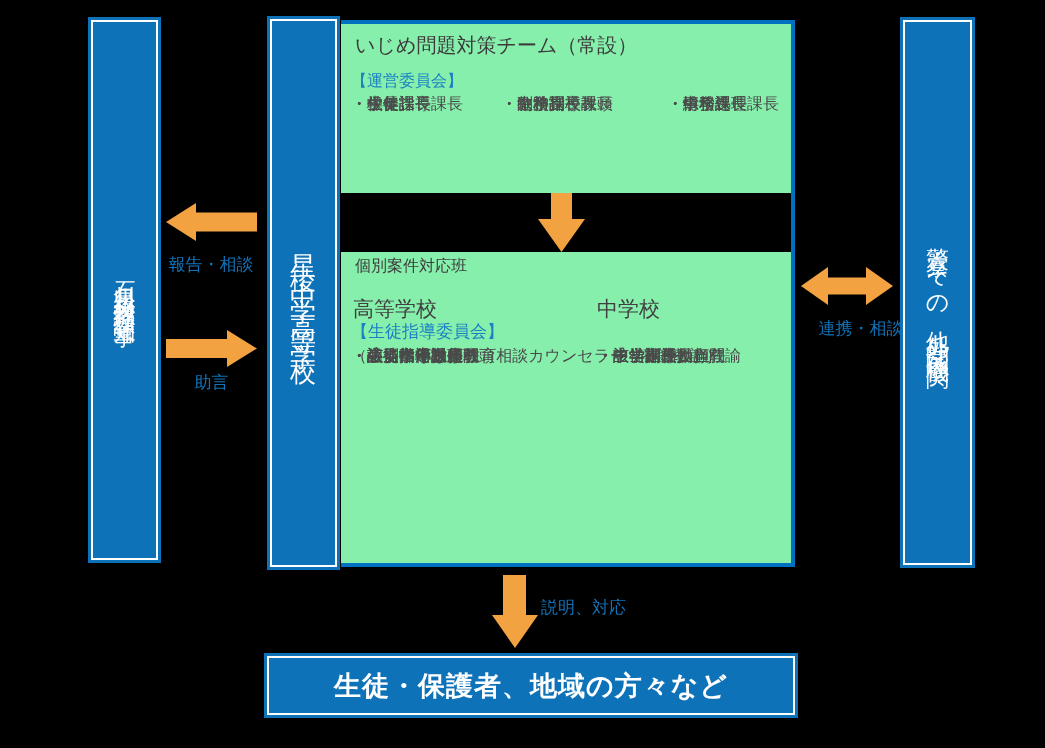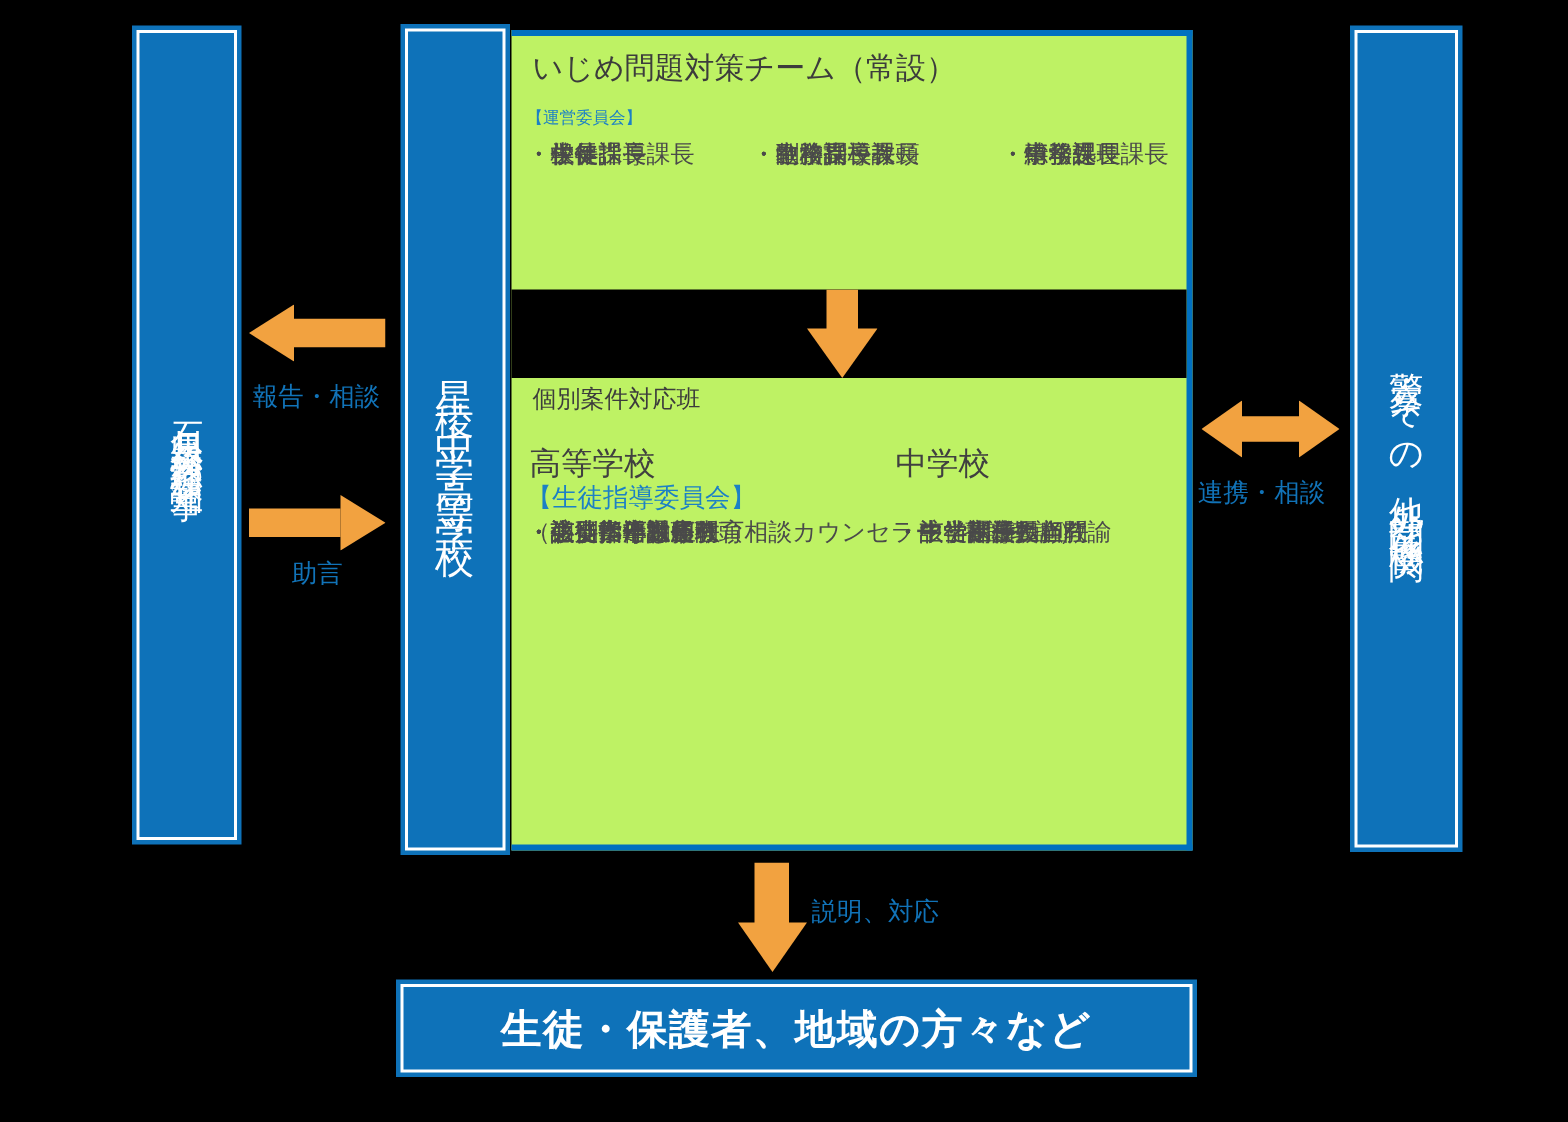--- a/index.html
+++ b/index.html
@@ -21,25 +21,25 @@
   #box-ishikawa .vtext{font-size:22px;letter-spacing:4px;}
   #box-seiryo{left:267px;top:16px;width:73px;height:554px;}
   #box-seiryo .vtext{font-size:26px;letter-spacing:15px;}
   #box-police{left:900px;top:17px;width:75px;height:551px;}
   #box-police .vtext{font-size:23px;letter-spacing:6px;}
   #box-community{left:264px;top:653px;width:534px;height:65px;font-family:Liberation Serif, serif;}
   #box-community .htext{color:#fff;font-size:27px;font-weight:bold;letter-spacing:1px;white-space:nowrap;}
   
   .panel{
     position:absolute;left:341px;top:20px;width:454px;height:547px;box-sizing:border-box;
-    background:#bef264;border:4px solid #0070c0;border-left:none;
+    background:#86efac;border:4px solid #0070c0;border-left:none;
   }
   .panel *{position:absolute;white-space:nowrap;}
   .panel-title{left:14px;top:8px;font-size:20px;color:#3c3c3c;}
-  .blue-head{left:10px;top:47px;font-size:11px;color:#1c80c5;}
+  .blue-head{left:10px;top:47px;font-size:16px;color:#1c80c5;}
   .cols{left:10px;top:69px;right:8px;display:flex;position:absolute;}
   .cols .col{position:static;font-size:16px;color:#4a4a4a;line-height:21.5px;}
   .cols .c1{width:150px;}
   .cols .c2{width:166px;}
   .stripe{left:0;right:0;top:169px;height:59px;background:#000;}
   .case-title{left:14px;top:232px;font-size:16px;color:#3c3c3c;}
   .school-head{top:271px;font-size:21px;color:#404040;}
   #hs-head{left:12px;}
   #ms-head{left:256px;}
   .guidance-head{left:10px;top:296px;font-size:17px;color:#1c80c5;}
@@ -47,21 +47,21 @@
   #hs-list{left:10px;}
   #ms-list{left:256px;}
   
   .arrow{position:absolute;display:block;}
   .flow-label{
     position:absolute;color:#1173b8;font-weight:normal;font-size:17px;
     white-space:nowrap;text-align:center;
   }
   #label-report{left:161px;top:253px;width:100px;}
   #label-advice{left:166px;top:371px;width:91px;}
-  #label-liaison{left:795px;top:317px;width:92px;}
+  #label-liaison{left:795px;top:317px;width:92px;padding-left:20px;}
   #label-explain{left:541px;top:596px;}
 </style>
 </head>
 <body>
 
 <div class="stage">
 
   <div class="bluebox" id="box-ishikawa">
     <div class="inner">
       <span class="vtext">石川県総務部総務課（知事）</span>

